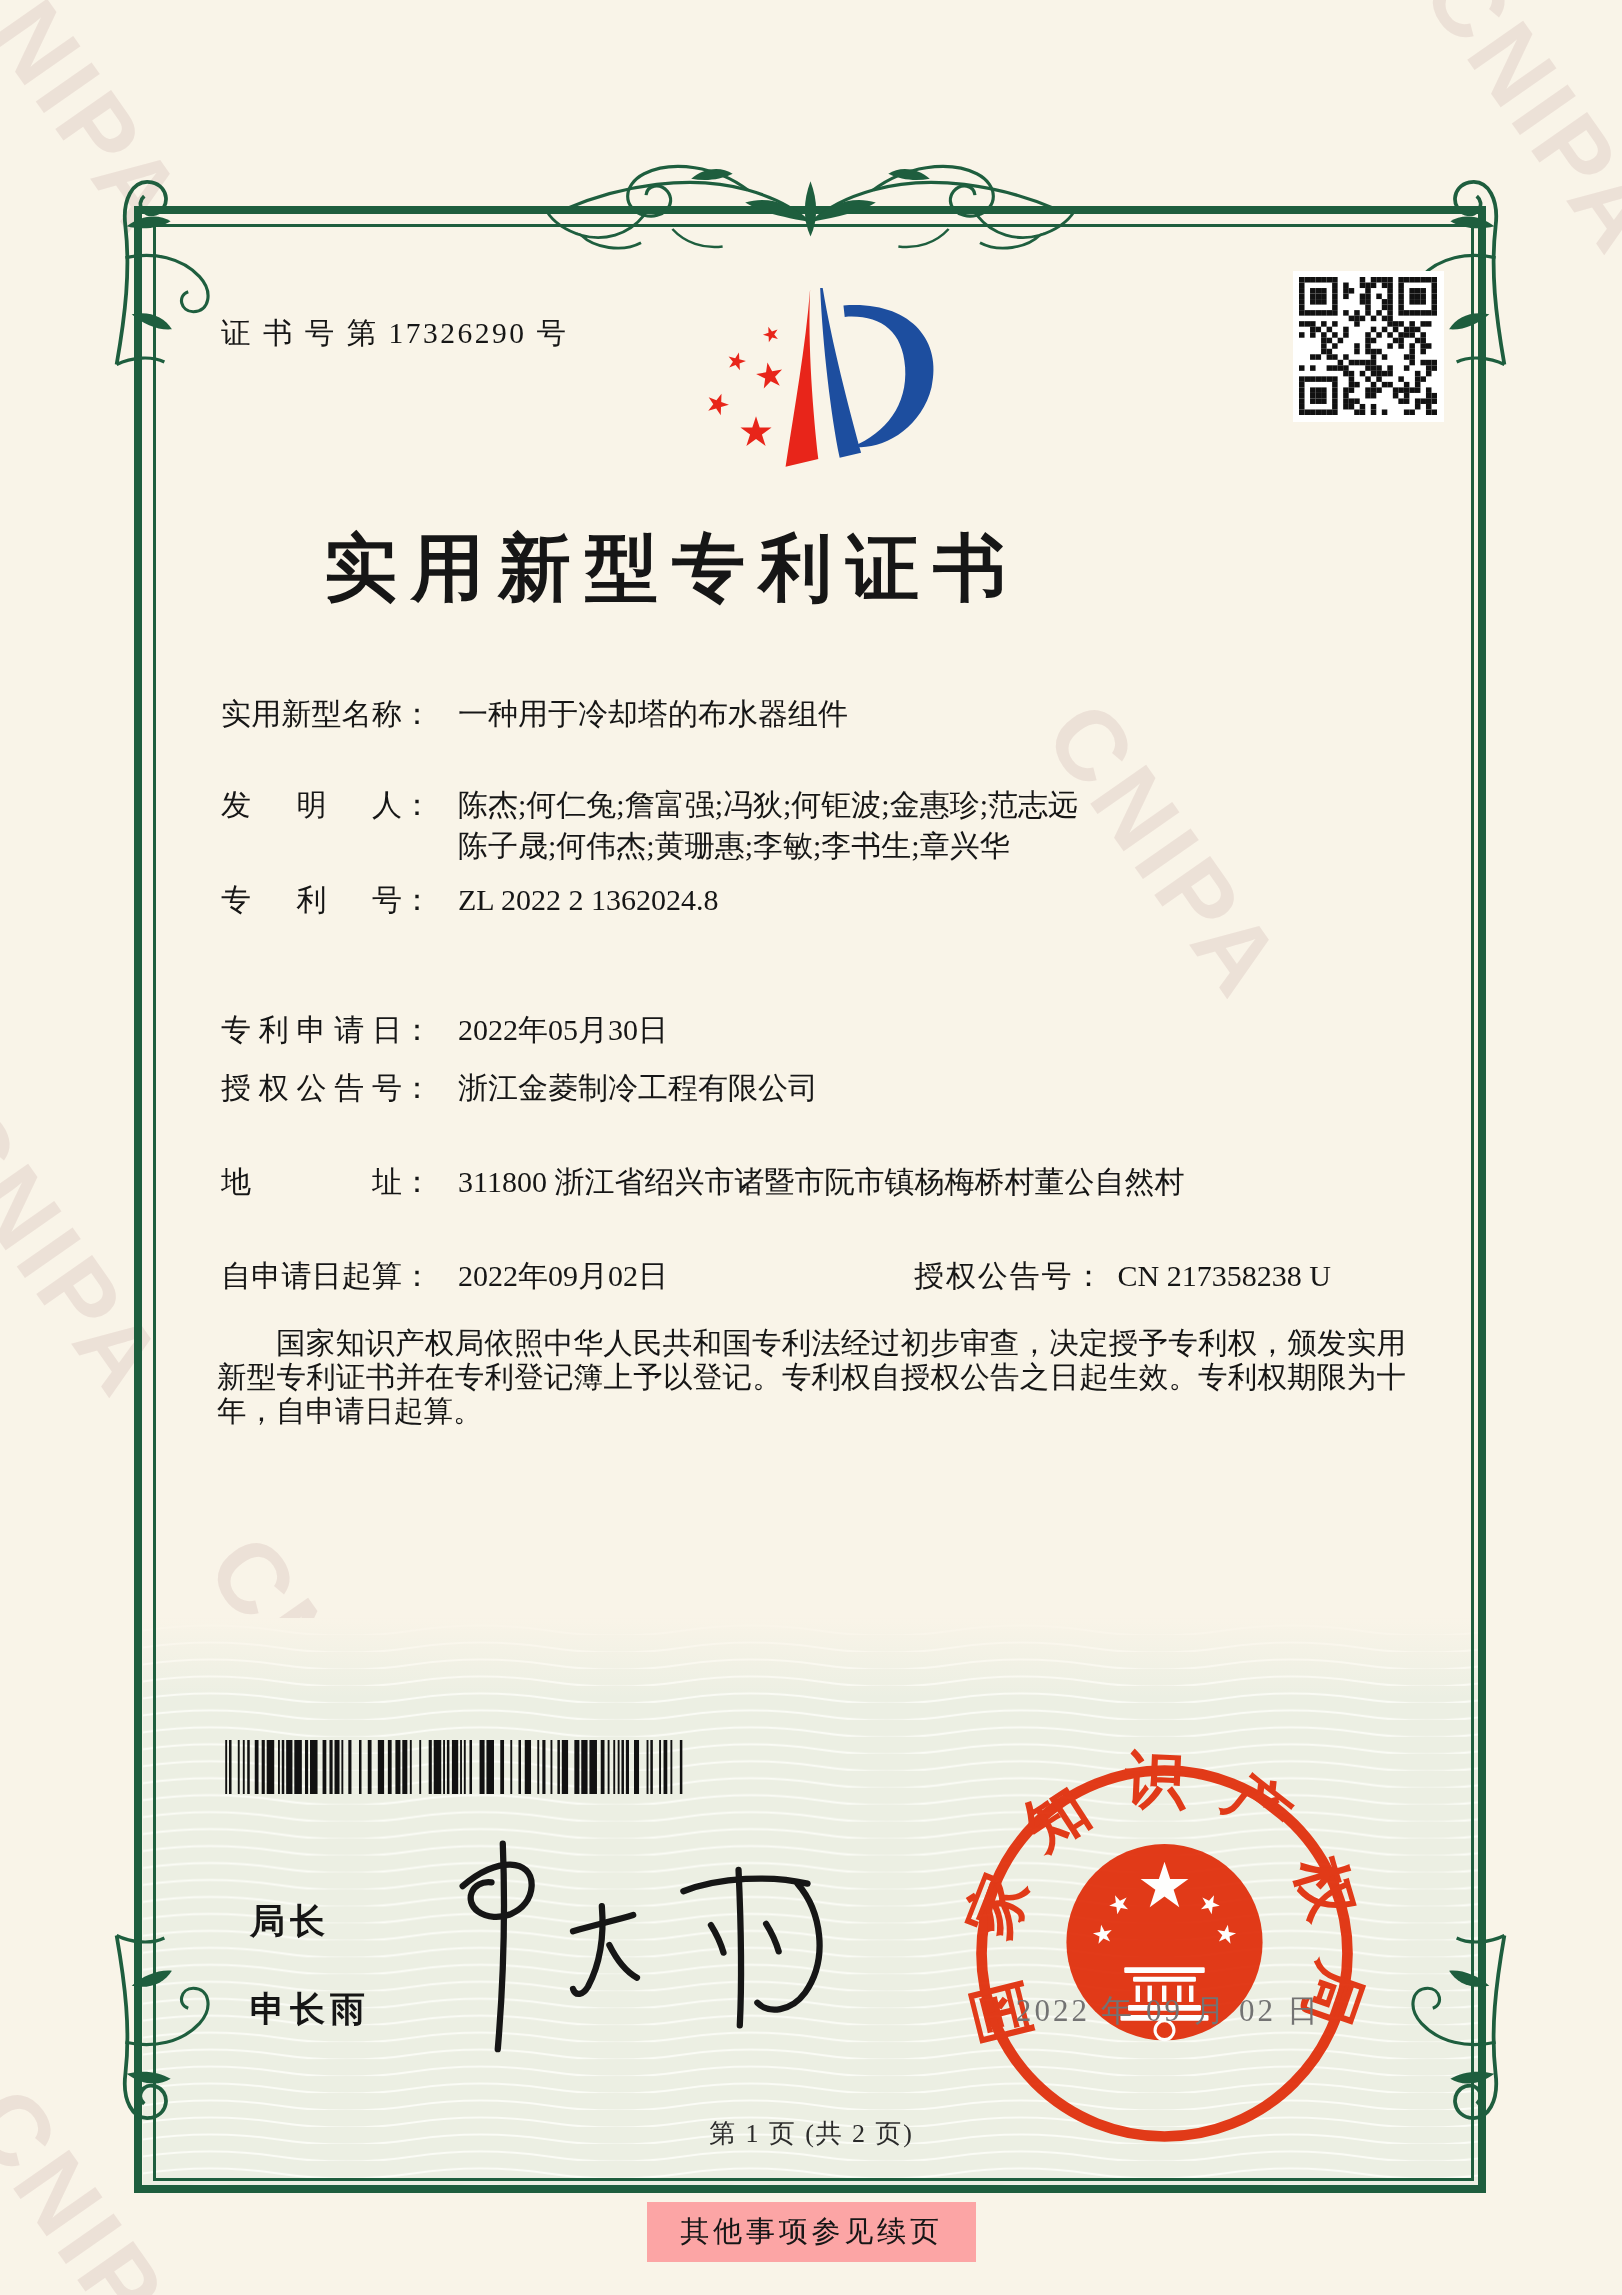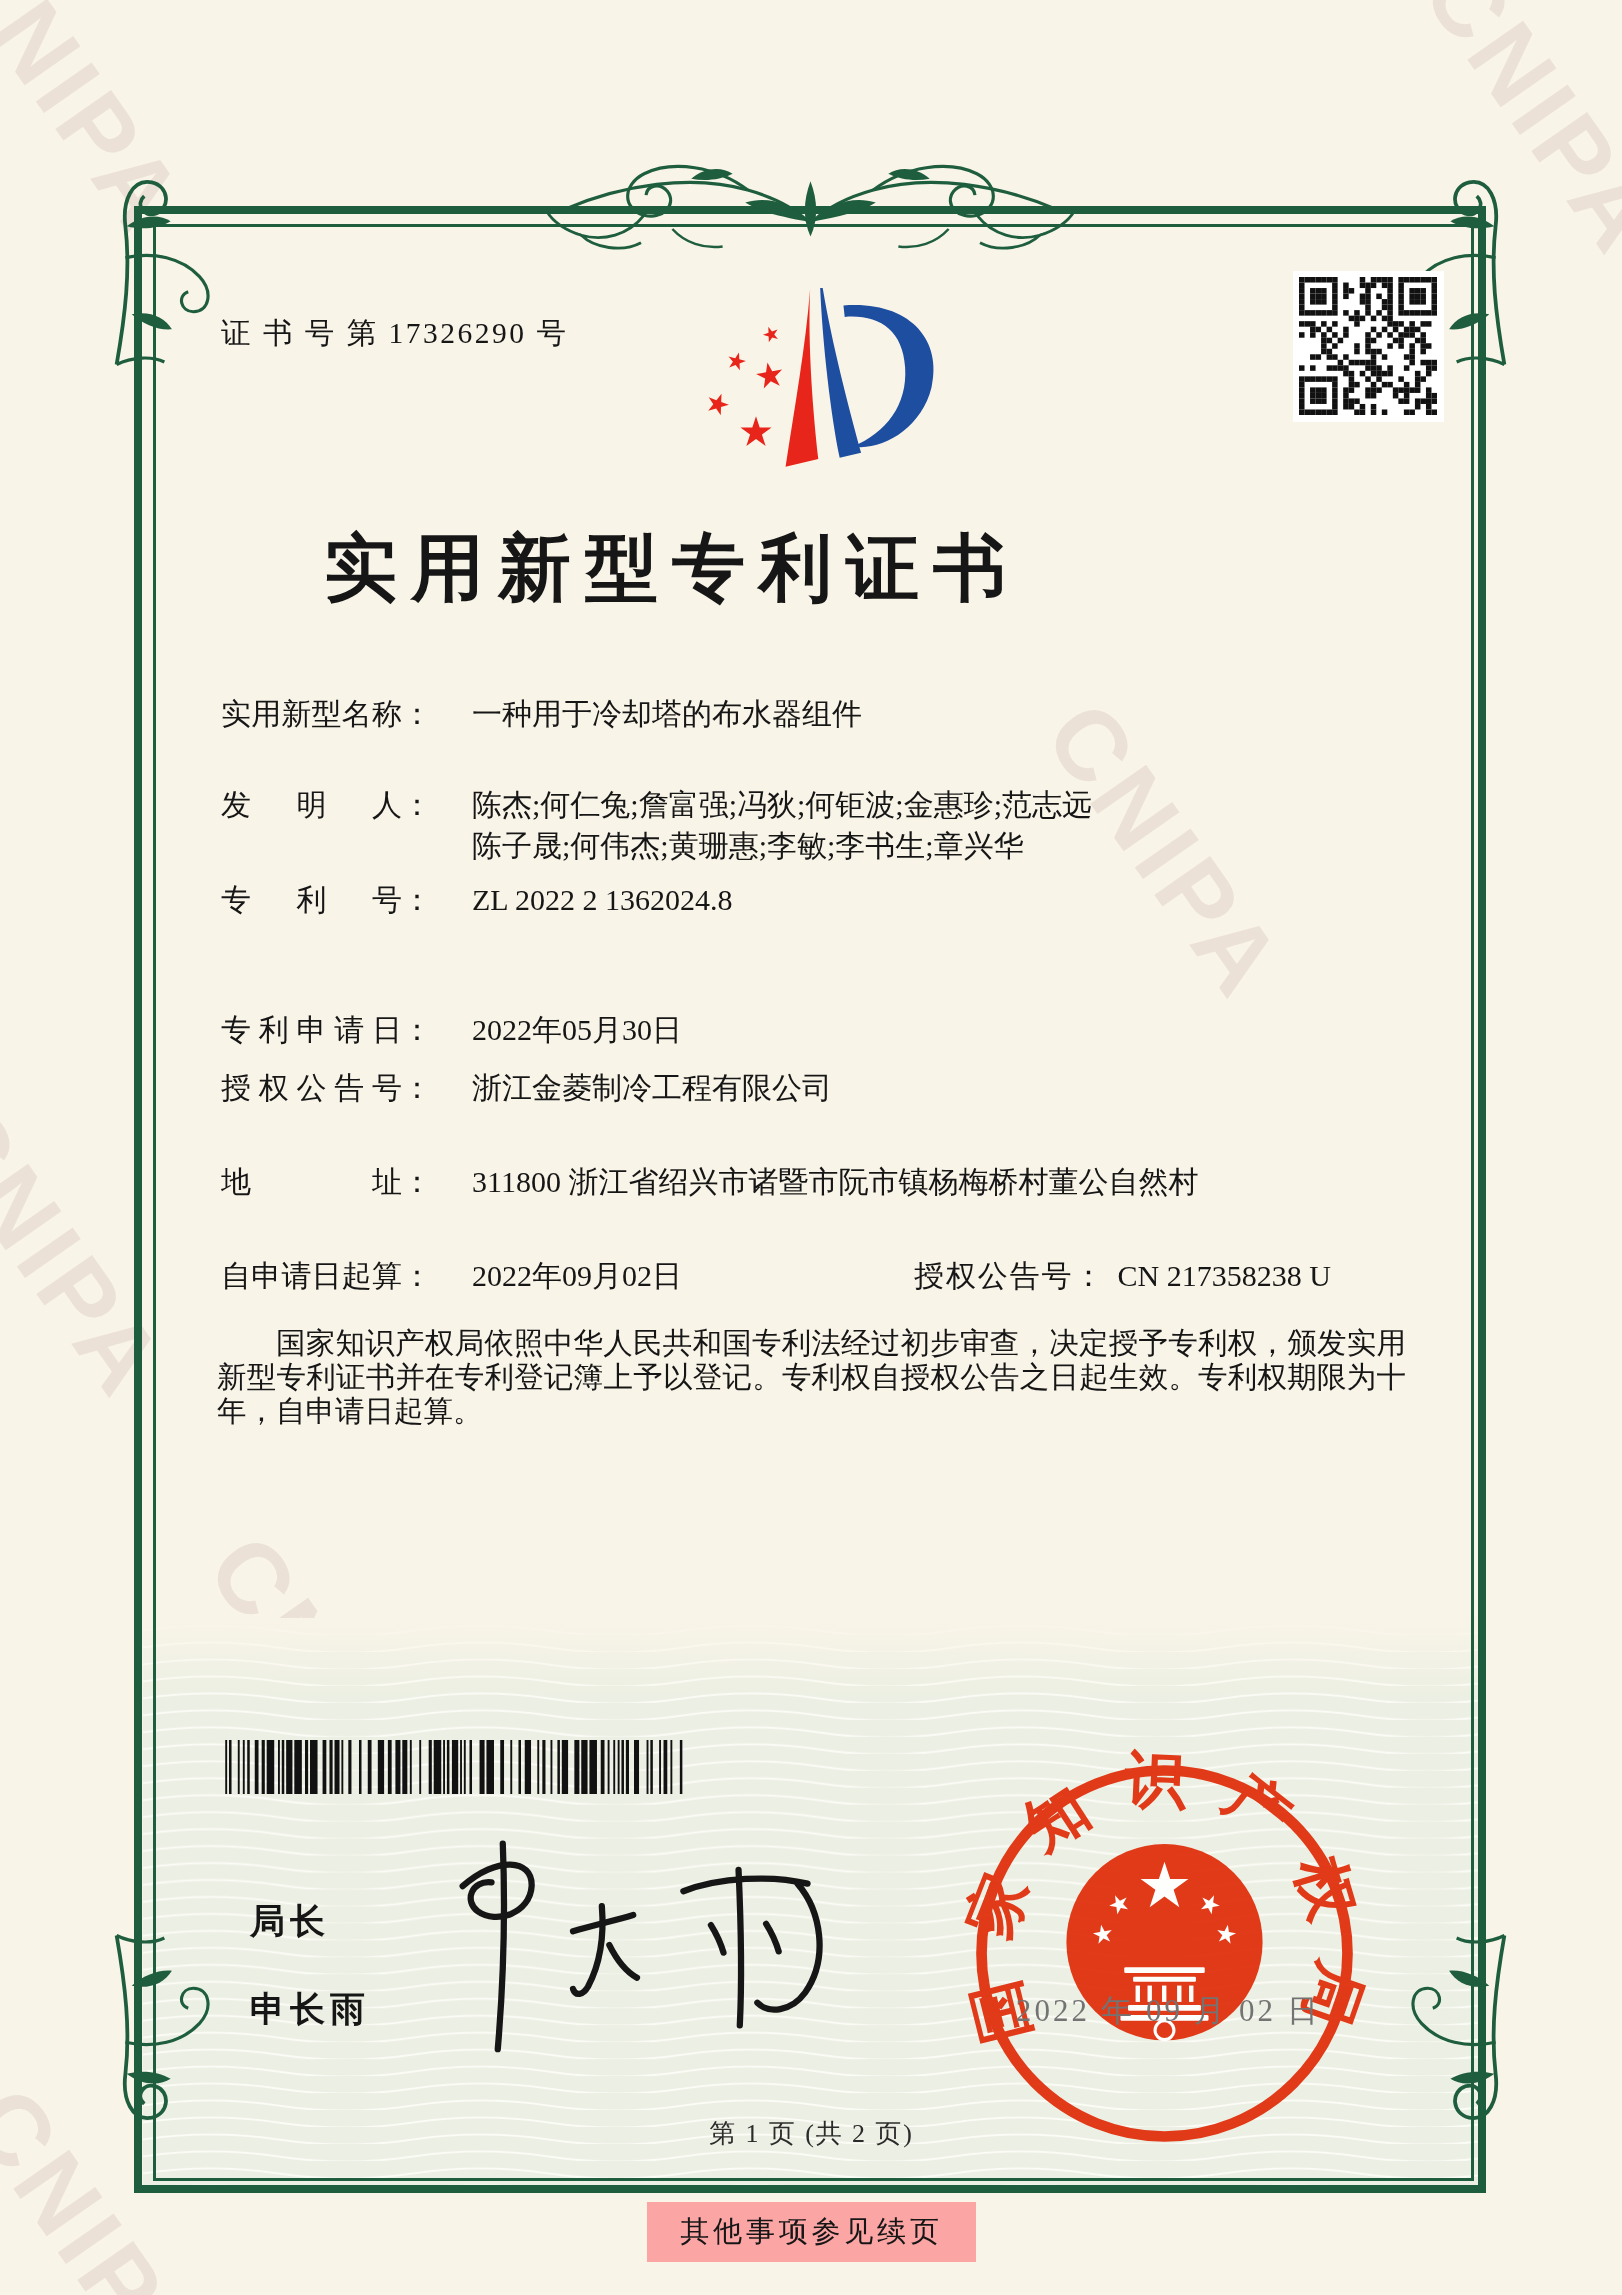--- a/index.html
+++ b/index.html
@@ -17,21 +17,21 @@
   .cert-no{left:221px;top:314px;font-size:29.5px;letter-spacing:2.5px;}
   .logo{left:661px;top:264px;width:302px;height:214px;}
   .qr-box{left:1293px;top:271px;width:151px;height:151px;background:#ffffff;}
   .qr-box svg{position:absolute;left:6.3px;top:6.3px;}
   .title{left:0;top:520px;width:1344px;text-align:center;font-size:73px;font-weight:bold;
          letter-spacing:14px;}
   
   .row{position:absolute;left:221px;width:1219px;font-size:30px;line-height:40px;display:flex;align-items:flex-start;}
   .lbl{display:inline-block;width:181px;text-align:justify;text-align-last:justify;flex:none;}
   .colon{flex:none;}
-  .val{margin-left:40px;}
+  .val{margin-left:26px;}
   .val .l2{margin-top:0.6px;}
   .pair2{position:absolute;left:693px;top:0;display:flex;}
   .pair2 .lbl2{letter-spacing:1.9px;}
   .pair2 .val{margin-left:14px;}
   
   .body-text{left:217px;top:1326px;width:1189px;font-size:29.5px;line-height:34px;text-align:justify;}
   .body-text p{margin:0;text-indent:2em;}
   
   .barcode{left:225px;top:1740px;}
   

